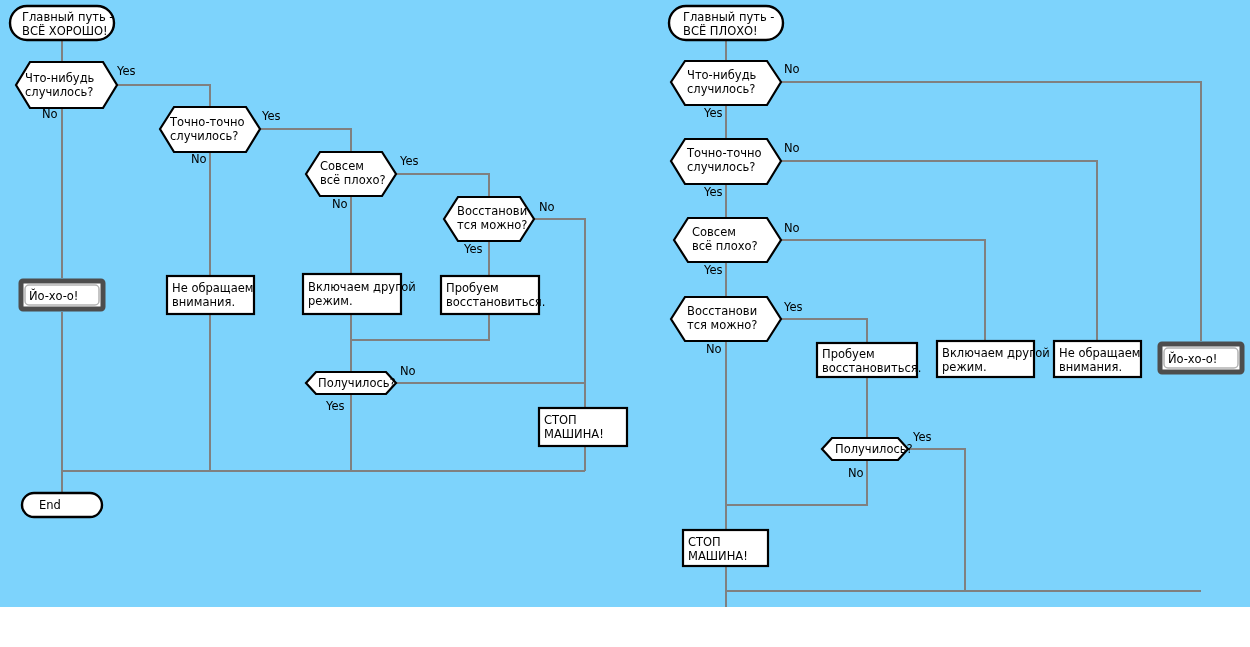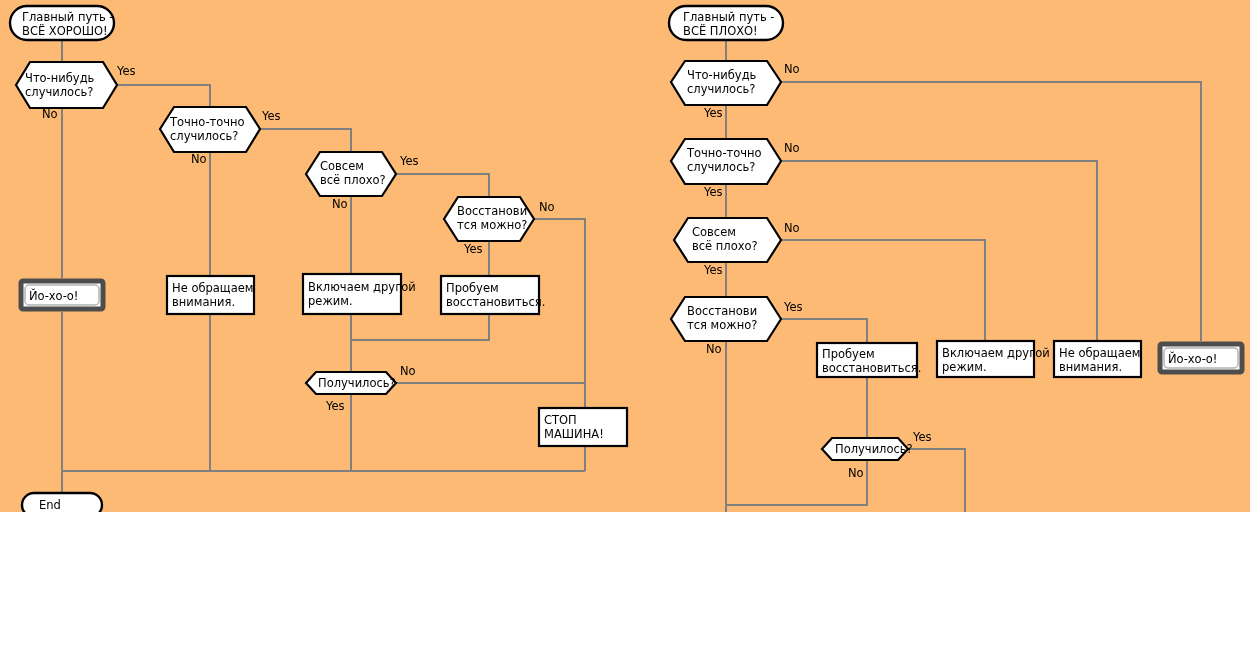--- a/index.html
+++ b/index.html
@@ -1,17 +1,17 @@
 <!DOCTYPE html>
 <html><head>
 <meta charset="utf-8">
 <style>
   html,body{margin:0;padding:0;background:#ffffff;}
   body{font-family:"DejaVu Sans","Liberation Sans",sans-serif;}
-  #stage{position:relative;width:1250px;height:512px;background:#fdba74;overflow:hidden;}
+  #stage{position:relative;width:1250px;height:607px;background:#7dd3fc;overflow:hidden;}
   svg#flow{position:absolute;left:0;top:0;width:1250px;height:647px;}
   .conn{stroke:#808080;stroke-width:2;fill:none;}
   .shape{fill:#ffffff;stroke:#000000;stroke-width:2.2;}
   .shape-term{fill:#ffffff;stroke:#000000;stroke-width:2.4;}
   .nodetext{font-family:"DejaVu Sans","Liberation Sans",sans-serif;font-size:11.5px;fill:#000;}
   .edgelabel{font-family:"DejaVu Sans","Liberation Sans",sans-serif;font-size:11.5px;fill:#000;}
   .yo-outer{fill:#ffffff;stroke:#4d4d4d;stroke-width:5;}
   .yo-inner{fill:#ffffff;stroke:#b3b3b3;stroke-width:1.5;}
 </style>
 </head>

